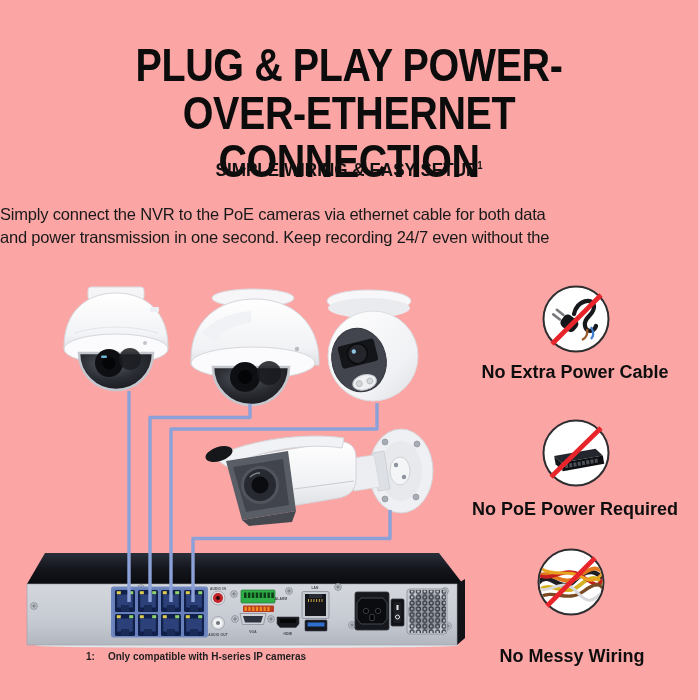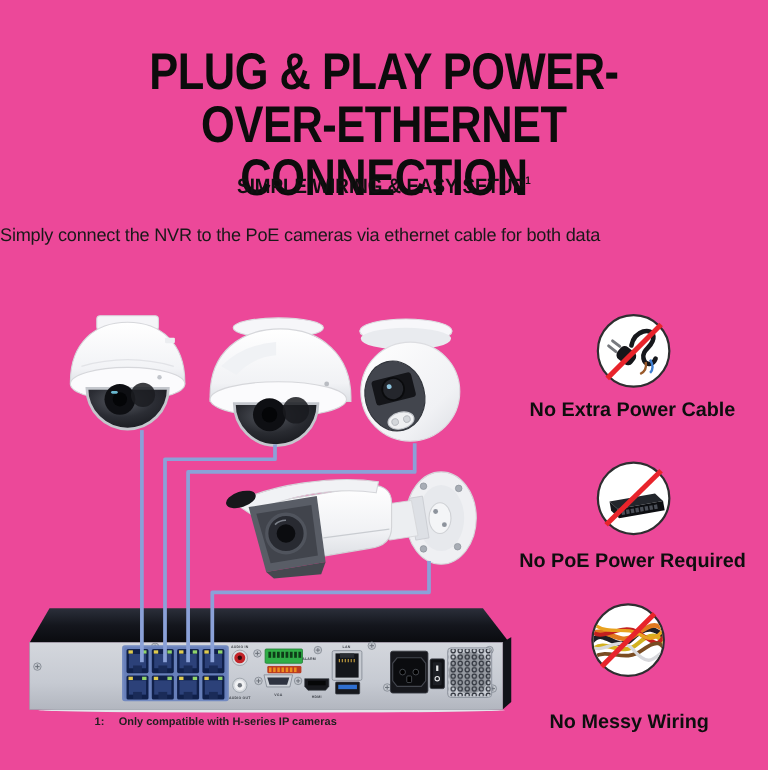--- a/index.html
+++ b/index.html
@@ -1,16 +1,16 @@
 <!DOCTYPE html>
 <html><head>
 <meta charset="utf-8">
 <style>
   html,body{margin:0;padding:0;background:#ffffff;}
-  .stage{position:relative;width:698px;height:700px;background:#ec4899;overflow:hidden;
+  .stage{position:relative;width:698px;height:700px;background:#fca5a5;overflow:hidden;
          font-family:"Liberation Sans",sans-serif;color:#111;}
   .title{position:absolute;top:41px;left:0;width:698px;text-align:center;
          font-weight:700;font-size:47px;line-height:48px;letter-spacing:-0.5px;
          color:#0c0c0c;transform:scaleX(0.84);transform-origin:50% 50%;}
   .subtitle{position:absolute;top:159px;left:0;width:698px;text-align:center;
             font-weight:700;font-size:19px;color:#101010;transform:scaleX(0.9);transform-origin:50% 50%;}
   .subtitle sup{font-size:10px;font-weight:700;}
   .desc{position:absolute;top:203px;left:0;width:698px;text-align:left;
         font-size:16.5px;line-height:23px;letter-spacing:-0.2px;color:#191919;}
   .desc div{white-space:nowrap;}
@@ -31,20 +31,21 @@
 
   <div class="title">
     <div>PLUG &amp; PLAY POWER-</div>
     <div>OVER-ETHERNET CONNECTION</div>
   </div>
 
   <div class="subtitle"><span>SIMPLE WIRING &amp; EASY SETUP</span><sup>1</sup></div>
 
   <div class="desc">
     <div>Simply connect the NVR to the PoE cameras via ethernet cable for both data</div>
+    <div>and power transmission in one second. Keep recording 24/7 even without the</div>
   </div>
 
   <svg class="cam" style="left:52px;top:283px;" width="128" height="113" viewBox="0 0 128 113">
     <defs>
       <linearGradient id="d1b" x1="0" y1="0" x2="0" y2="1">
         <stop offset="0" stop-color="#ffffff"></stop>
           <stop offset="0.75" stop-color="#f2f3f6"></stop>
           <stop offset="1" stop-color="#dfe1e6"></stop>
       </linearGradient>
       <radialGradient id="d1g" cx="0.42" cy="0.3" r="0.9">

